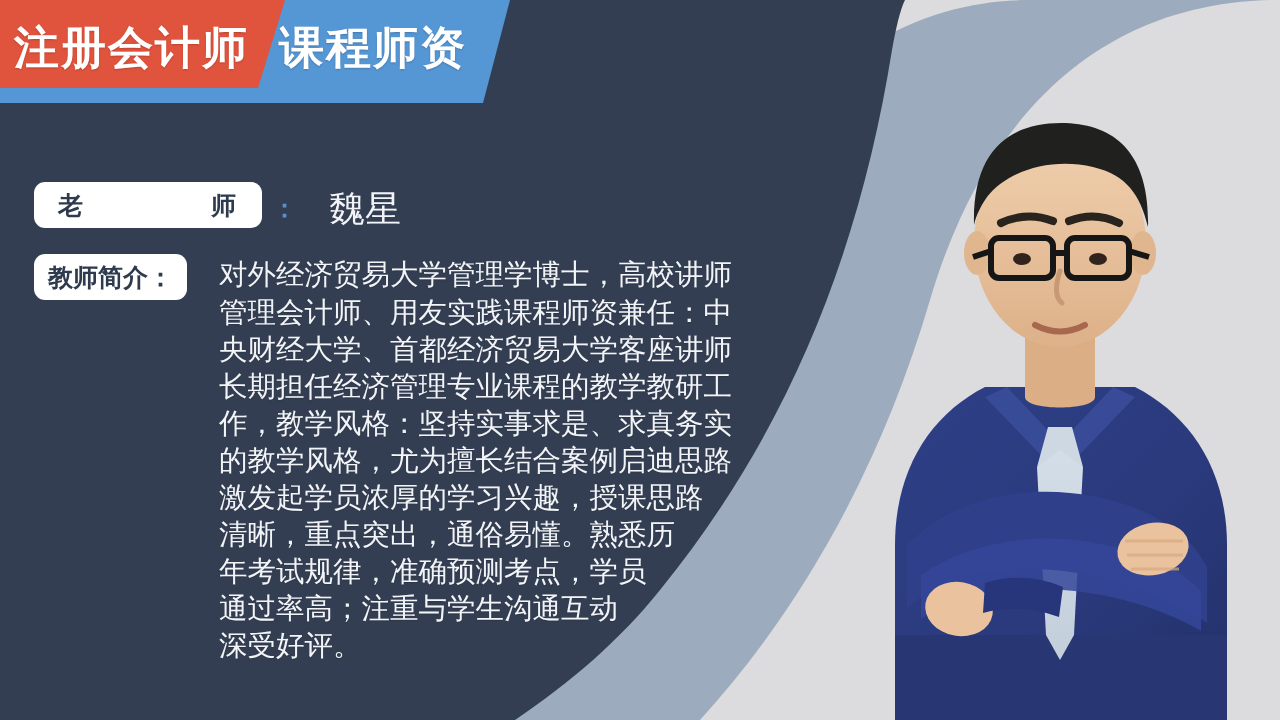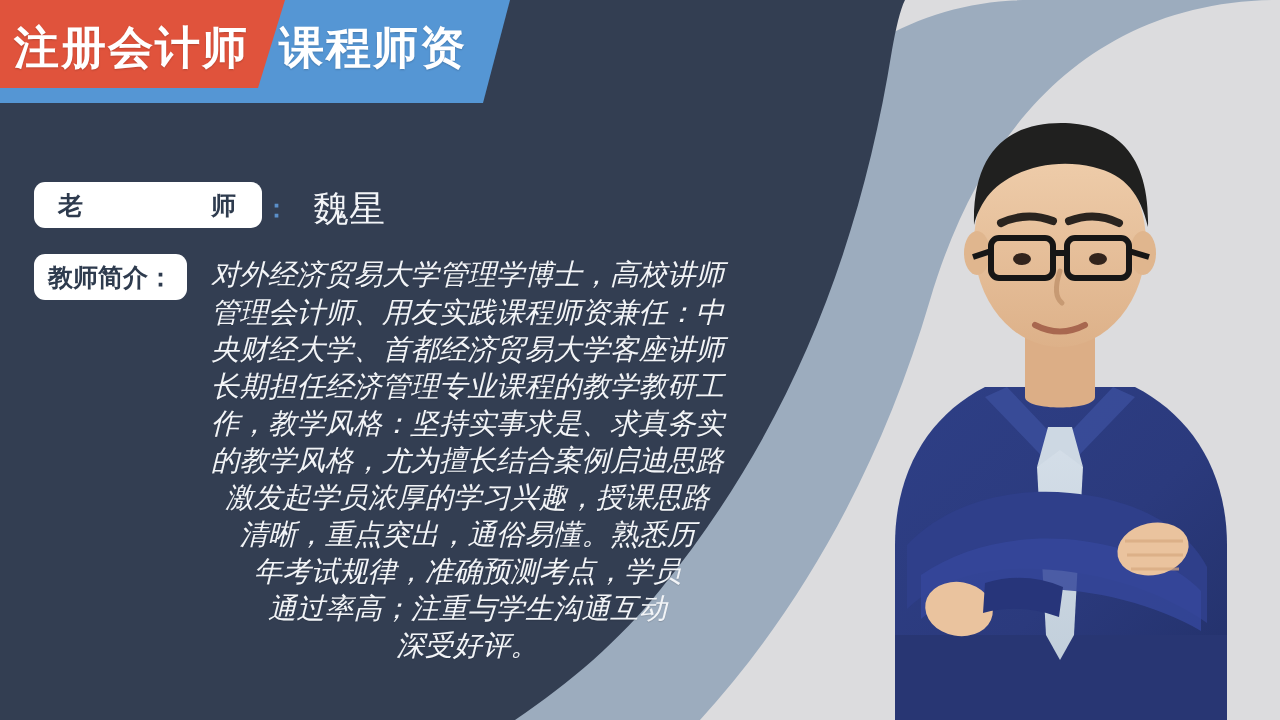--- a/index.html
+++ b/index.html
@@ -26,43 +26,42 @@
     display:flex; align-items:center;
     color:#ffffff; font-size:45px; font-weight:bold;
     letter-spacing:2px; white-space:nowrap;
     text-shadow:0 1px 2px rgba(0,0,0,.18);
   }
   .banner-cat { margin-left:14px; }
   .banner-sub { margin-left:30px; }
 
   
   .info { position:absolute; left:34px; top:182px; width:790px; }
-  .row { display:flex; align-items:flex-start; }
-  .row + .row { margin-top:24px;text-align:center; }
+  .row { display:flex; align-items:flex-start;gap:8px; }
+  .row + .row { margin-top:24px; }
 
   .pill {
     background:#ffffff; border-radius:11px;
     color:#2e3b4e; font-weight:bold; font-size:25px;
     padding:9px 14px; min-width:152px; line-height:1.12;
     display:flex; align-items:center; justify-content:center;
     white-space:nowrap; flex:0 0 auto;
   }
   .pill-teacher { letter-spacing:26px; padding-left:20px; padding-right:0px; text-indent:4px; }
 
   .colon { color:#5b8fc9; font-size:25px; font-weight:bold; margin-left:2px; padding-top:10px; }
 
   .value {
     color:#f2f4f7; font-size:36px; line-height:1.18;
     margin-left:24px; padding-top:6px; white-space:nowrap;
   }
   .bio {
     color:#f2f4f7; font-size:28.5px; line-height:1.30;
     margin-left:24px; padding-top:2px; white-space:pre-line;
     text-shadow:0 1px 1px rgba(0,0,0,.12);
-    font-style:italic;
   }
 </style>
 </head>
 <body>
 
 <div id="stage">
 
   <svg id="bg-svg" viewBox="0 0 1280 720" preserveAspectRatio="none">
     <rect x="0" y="0" width="1280" height="720" fill="#dcdcde"></rect>
 

